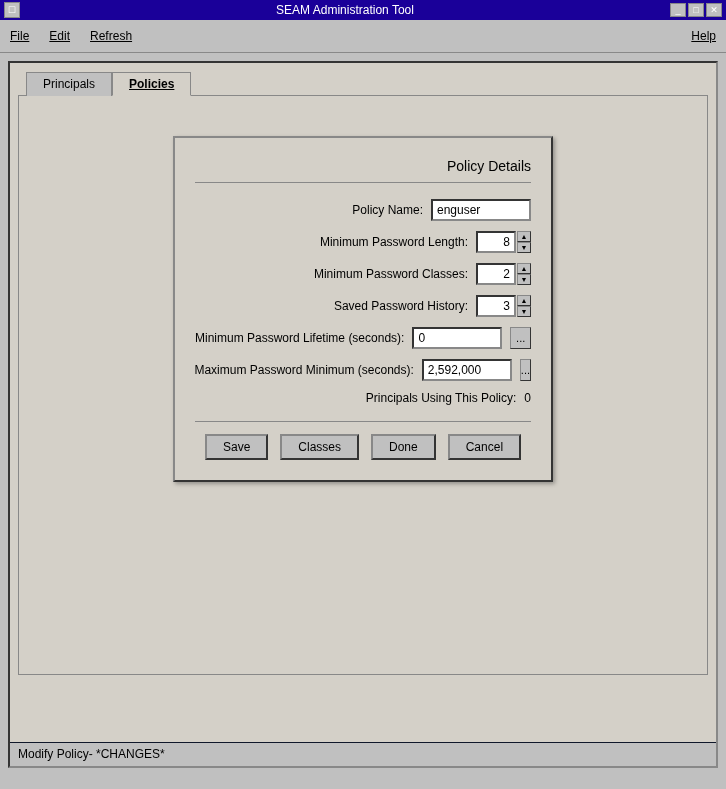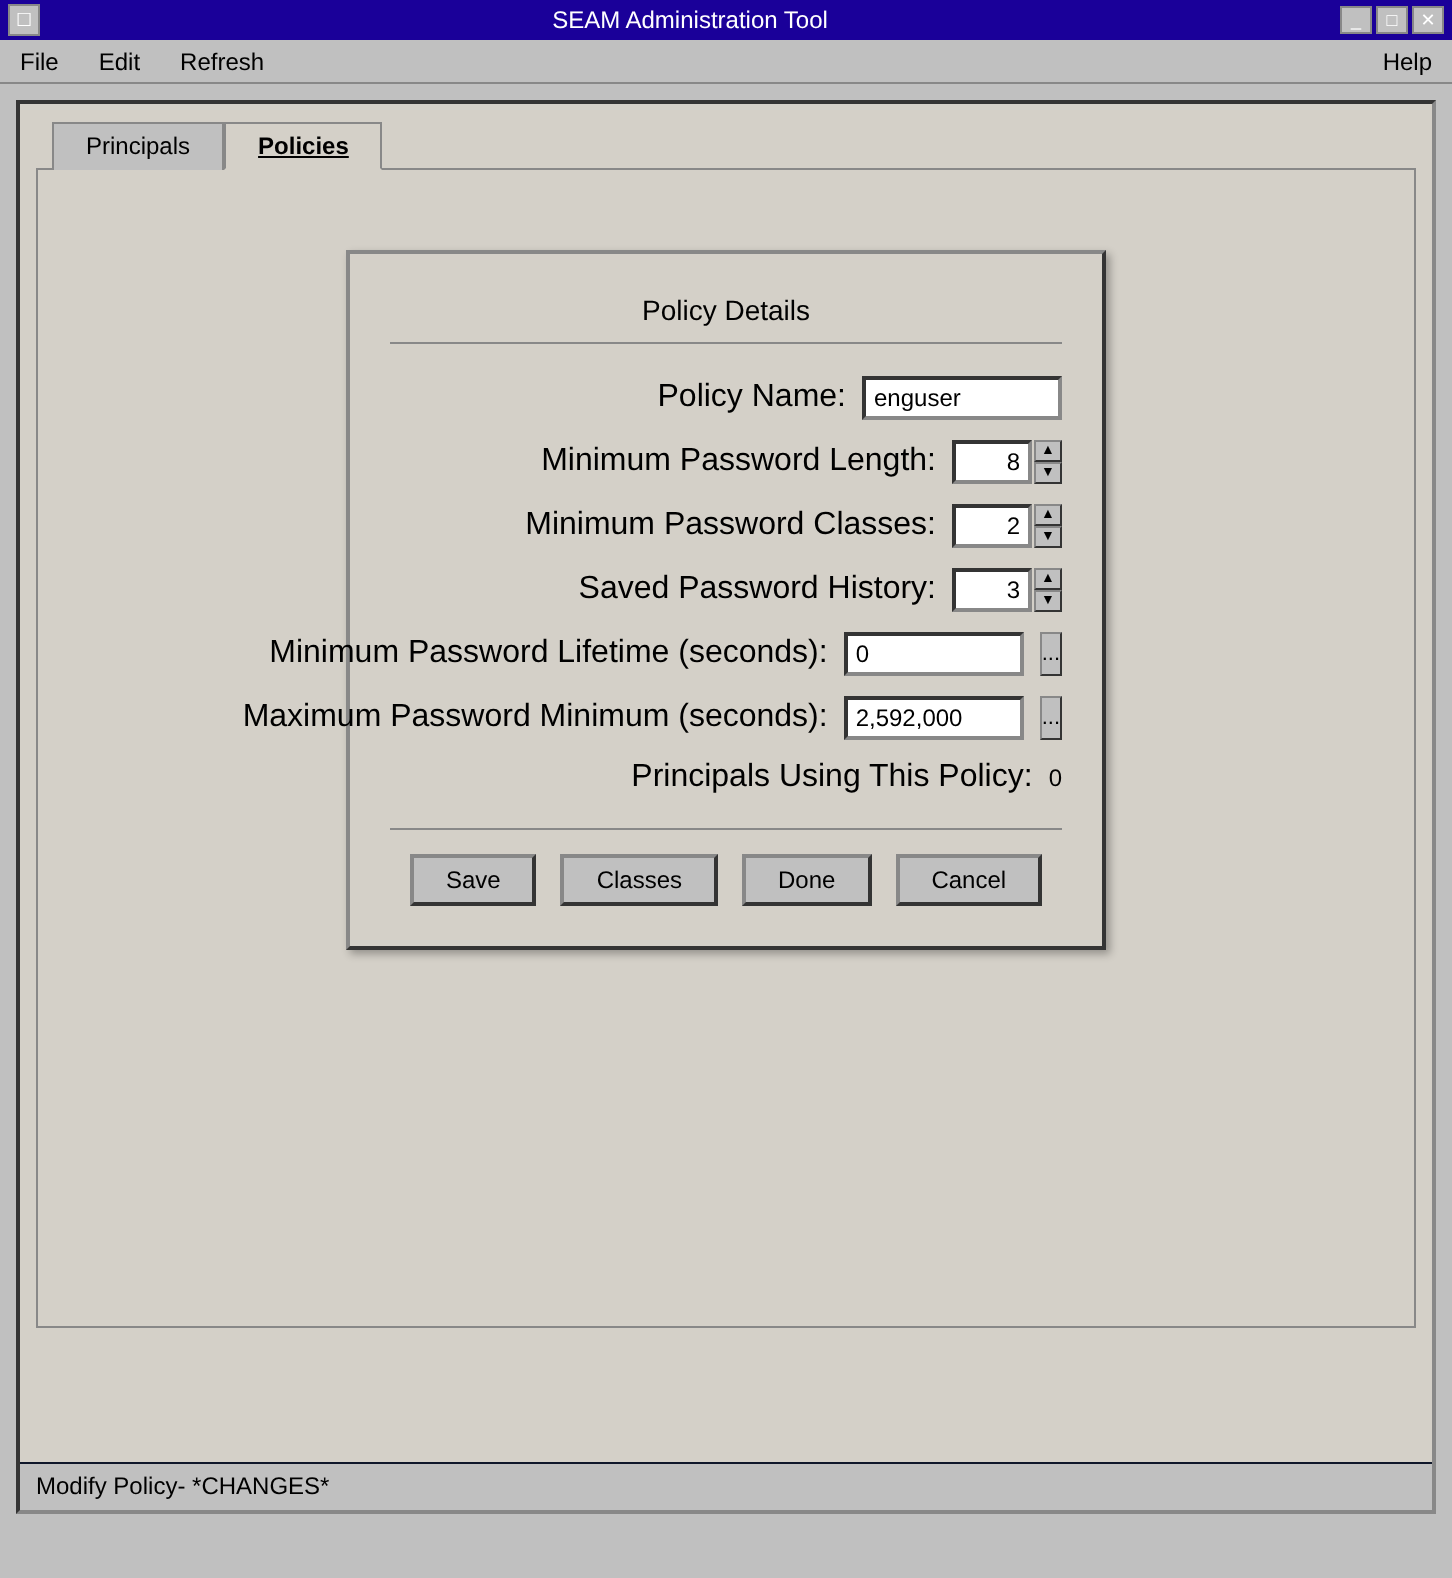--- a/index.html
+++ b/index.html
@@ -53,23 +53,24 @@
       justify-content: center;
       font-size: 9px;
     }
 
     
     .menu-bar {
       background: #c0c0c0;
       display: flex;
       align-items: center;
       padding: 2px 4px;
-      height: 22px;
+      height: 33px;
       border-bottom: 1px solid #888;
       justify-content: space-between;
+      text-decoration: underline;
     }
     .menu-items {
       display: flex;
       gap: 8px;
     }
     .menu-item {
       padding: 2px 6px;
       cursor: pointer;
       font-size: 12px;
     }
@@ -127,21 +128,21 @@
 
     
     .policy-dialog {
       background: #d4d0c8;
       border: 2px outset #888;
       padding: 20px;
       width: 380px;
       box-shadow: 2px 2px 4px rgba(0,0,0,0.3);
     }
     .dialog-title {
-      text-align: center;
+      text-align: right;
       font-size: 14px;
       font-weight: normal;
       margin-bottom: 0;
     }
     .dialog-separator {
       border: none;
       border-top: 1px solid #888;
       margin: 8px 0 16px 0;
     }
     .dialog-separator-bottom {
@@ -153,21 +154,21 @@
     
     .form-row {
       display: flex;
       align-items: center;
       justify-content: flex-end;
       margin-bottom: 10px;
       gap: 8px;
     }
     .form-label {
       text-align: left;
-      font-size: 16px;
+      font-size: 12px;
       flex-shrink: 0;
     }
     .form-input {
       border: 2px inset #888;
       background: white;
       padding: 2px 4px;
       font-size: 12px;
       height: 22px;
     }
     .form-input-name {

